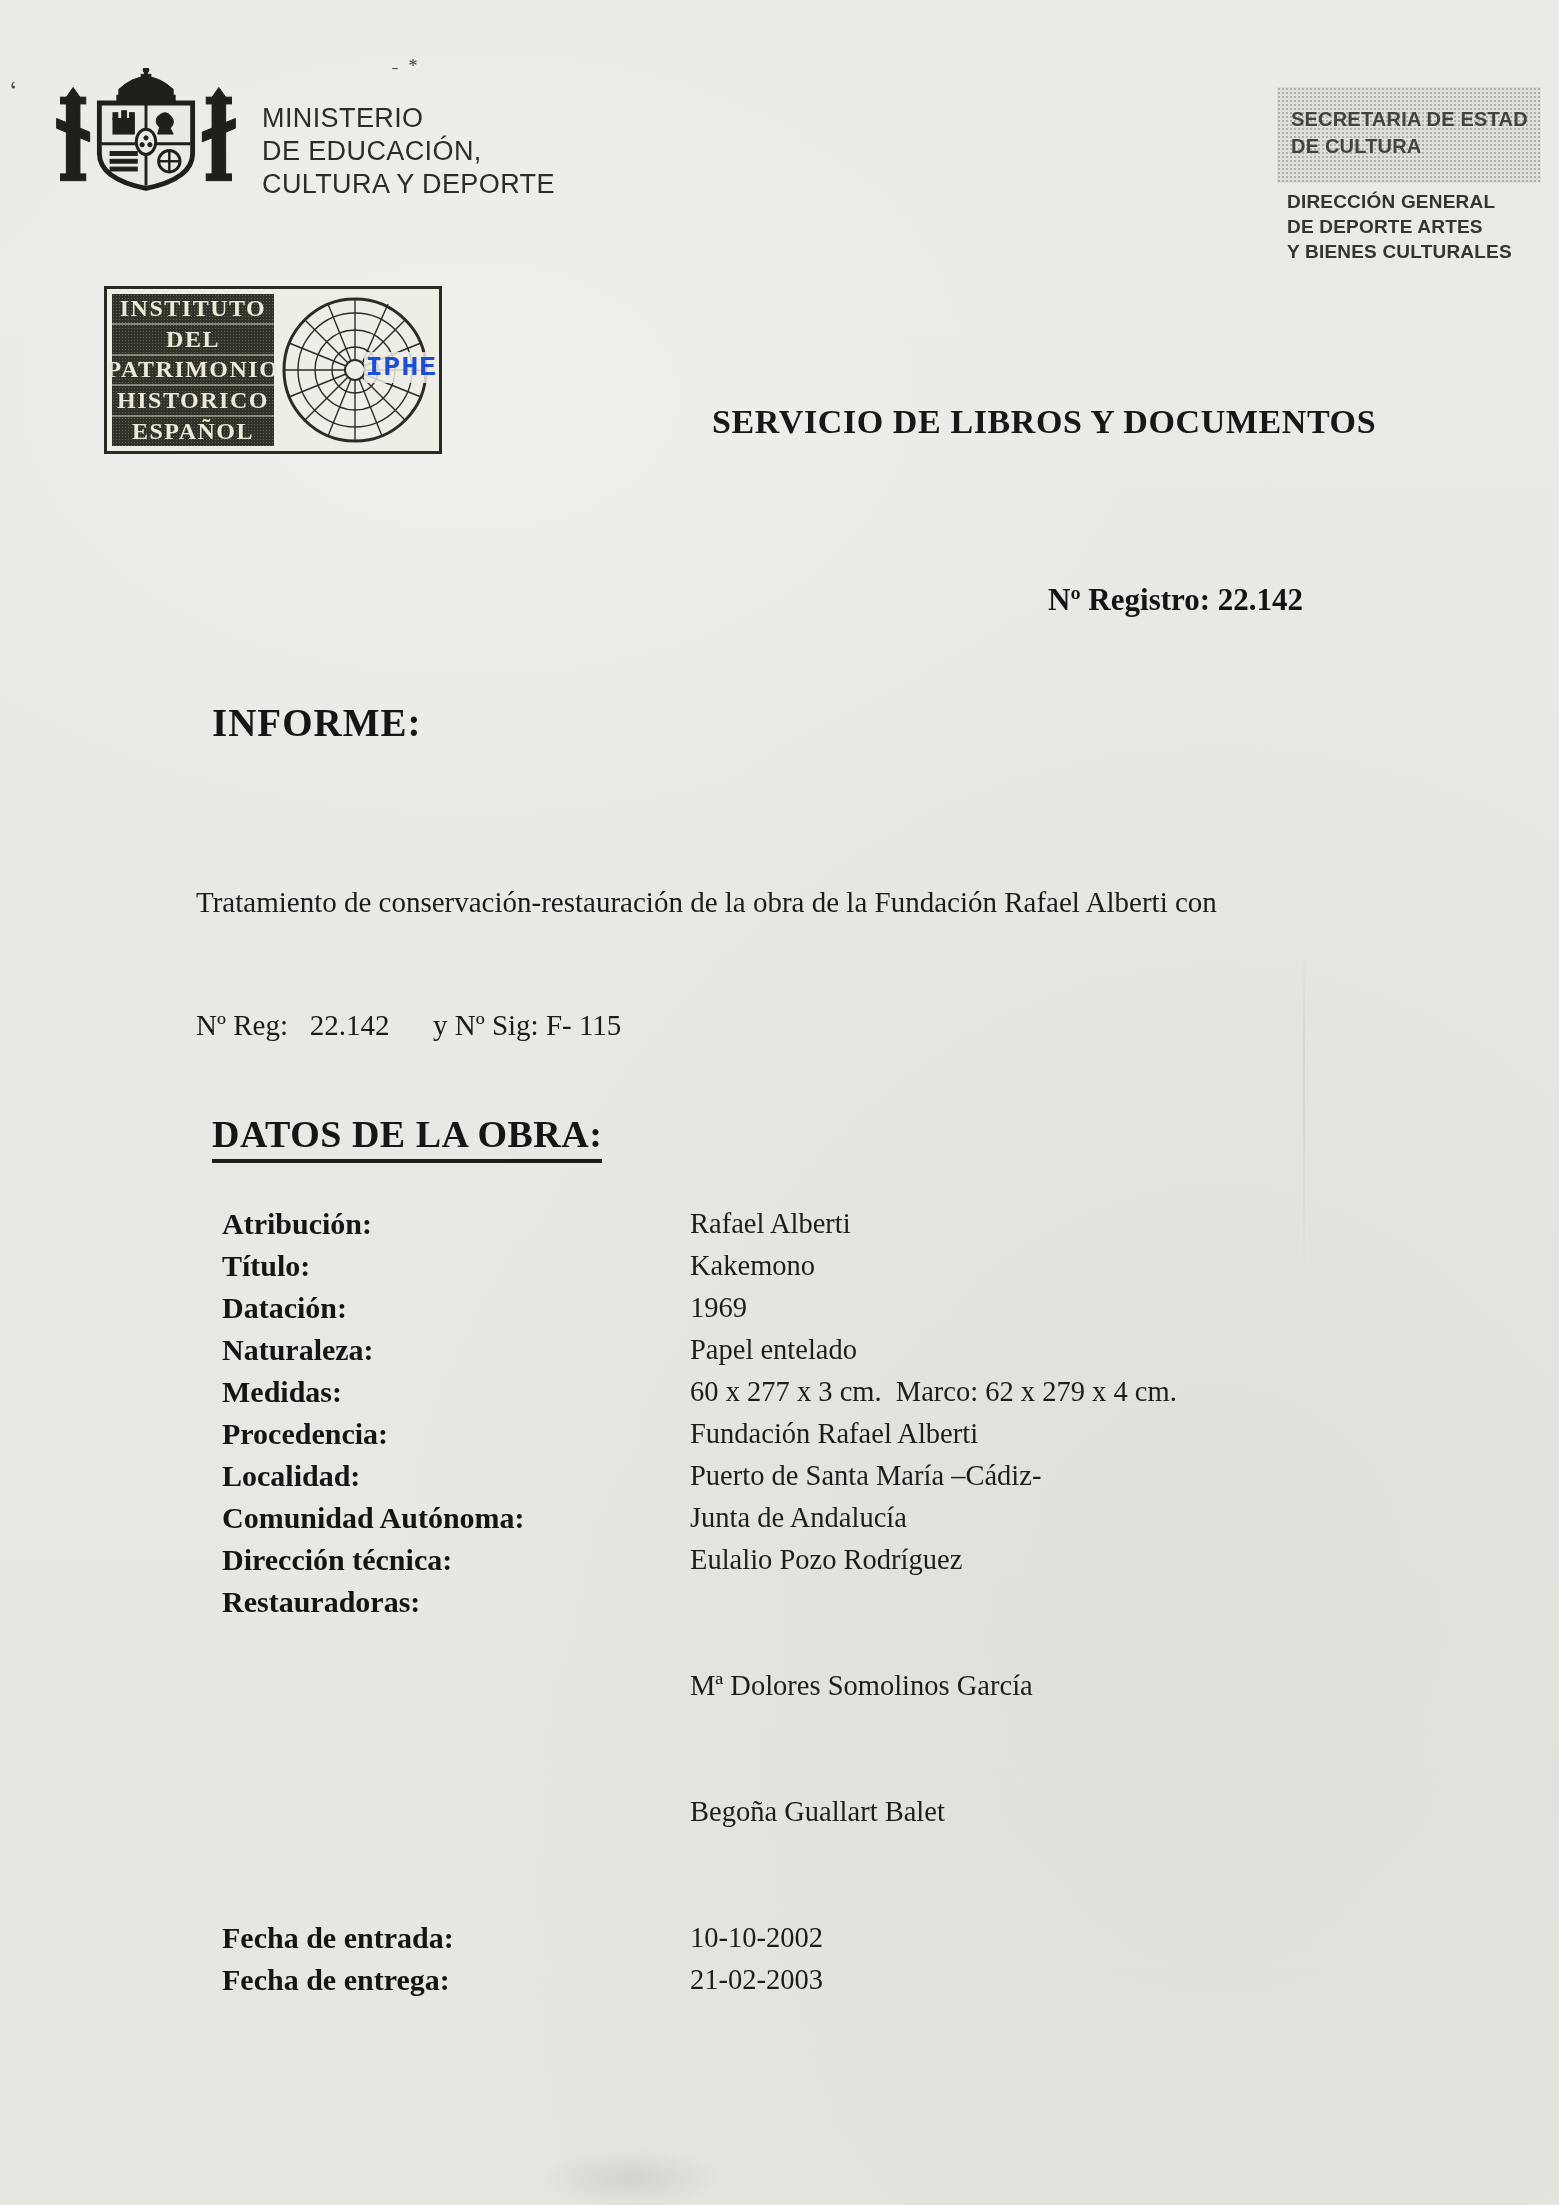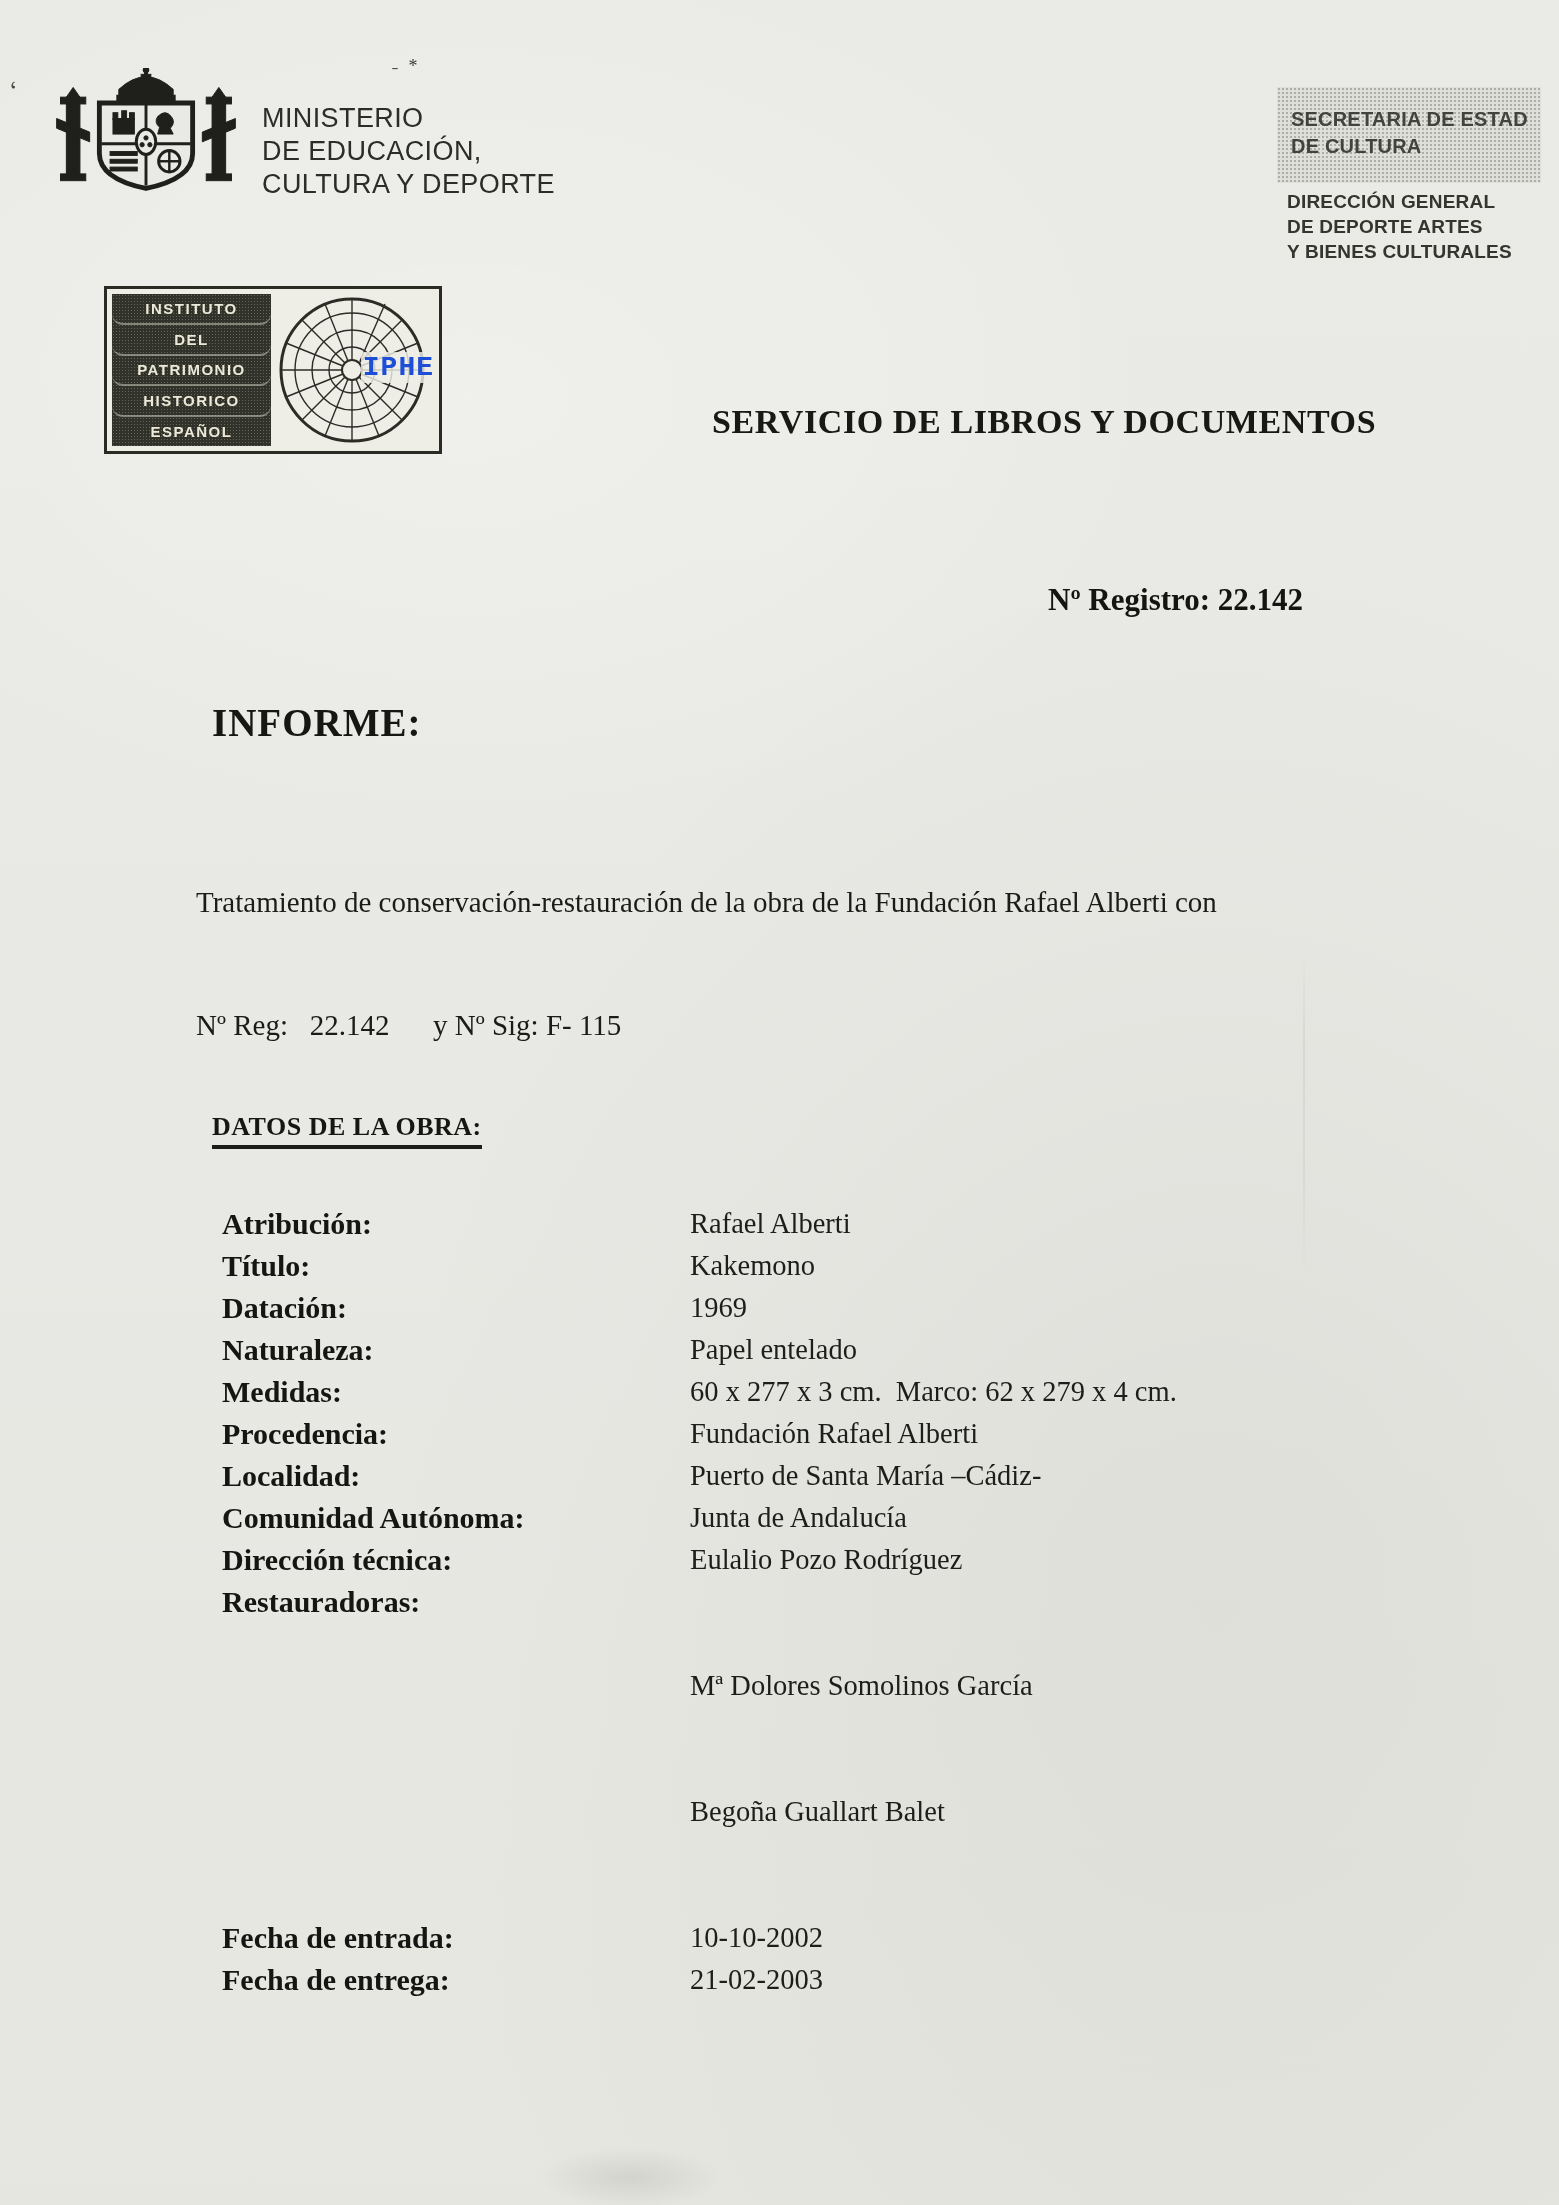--- a/index.html
+++ b/index.html
@@ -68,24 +68,23 @@
     width: 162px; height: 100%;
     background-color: #31332a;
     background-image: radial-gradient(rgba(235,232,215,0.28) 0.8px, rgba(0,0,0,0) 1px);
     background-size: 3px 3px;
     display: flex; flex-direction: column;
   }
   .iphe-row {
     flex: 1;
     display: flex; align-items: center; justify-content: center;
     color: #ece9d8;
-    font-family: Liberation Sans, sans-serif;
-    font-size: 15px; letter-spacing: 1.5px; font-weight: bold;
+    font-family: Liberation Serif, serif;
+    font-size: 24px; letter-spacing: 1.5px; font-weight: bold;
     border-bottom: 2px solid rgba(236,233,216,0.45);
-    border-radius: 11px;
   }
   .iphe-row:last-child { border-bottom: none; }
   .iphe-right { position: relative; flex: 1; }
   .iphe-acronym {
     position: absolute; right: -2px; top: 58px;
     font-family: Liberation Mono, monospace;
     font-weight: bold; font-size: 28px; letter-spacing: 1px;
     color: #1d4ed8;
     background: rgba(238,238,231,0.82);
     padding: 0 2px;
@@ -107,21 +106,21 @@
   }
   .informe-body {
     position: absolute; left: 196px; top: 800px;
     width: 1260px;
     font-size: 29px; line-height: 41px; color: #1b1b19;
     white-space: pre-wrap;
   }
   .informe-body span { display: block; }
   .datos-heading {
     position: absolute; left: 212px; top: 1112px;
-    font-weight: bold; font-size: 26px; letter-spacing: 0.5px; color: #161614;
+    font-weight: bold; font-size: 38px; letter-spacing: 0.5px; color: #161614;
     border-bottom: 4px solid #1d1d1b; padding-bottom: 3px;
   }
 
   
   .fields { position: absolute; left: 222px; top: 1203px; width: 1180px; }
   .frow { display: flex; align-items: flex-start; }
   .flabel {
     width: 468px; flex: 0 0 468px;
     font-weight: bold; font-size: 30px; line-height: 42px; color: #151513;
   }

